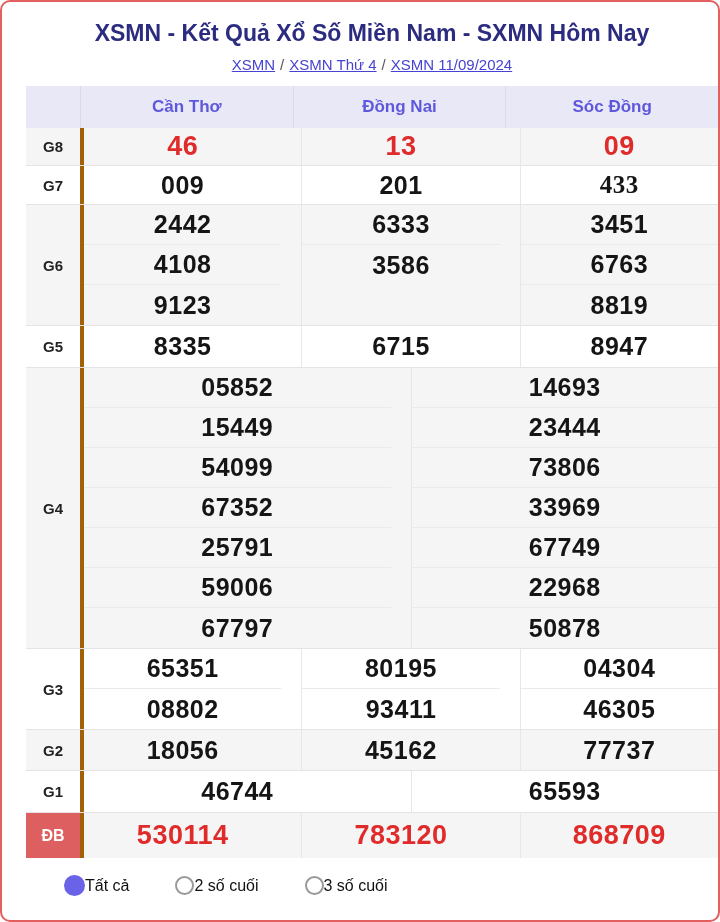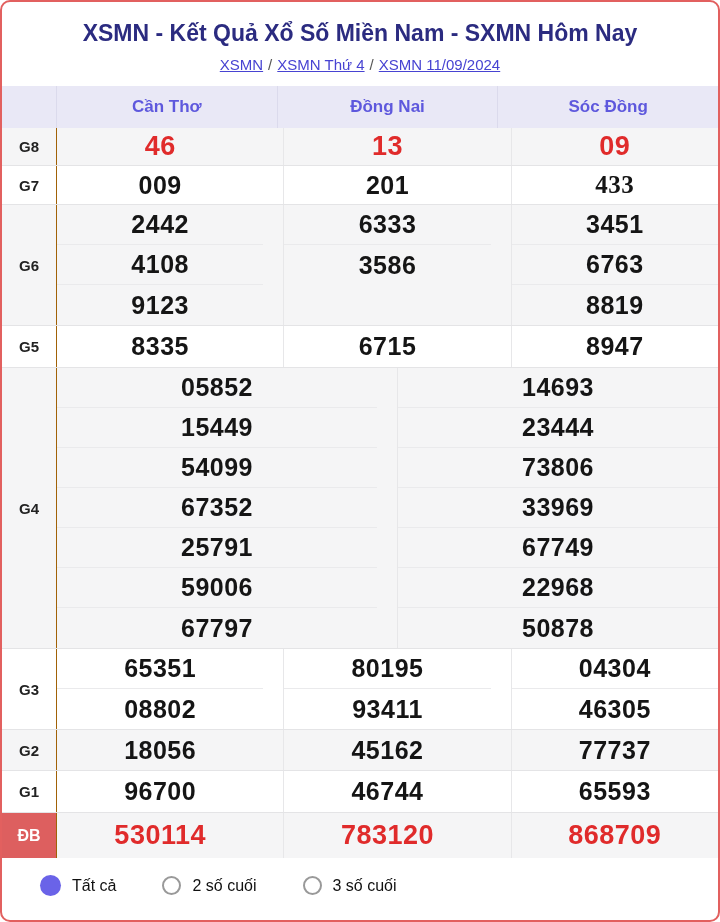--- a/index.html
+++ b/index.html
@@ -9,20 +9,21 @@
     font-family: "Liberation Sans", "DejaVu Sans", sans-serif;
     width: 720px;
   }
   .card {
     width: 720px;
     height: 922px;
     border: 2px solid var(--card-border, #e2605f);
     border-radius: 10px;
     background: #ffffff;
     overflow: hidden;
+    padding-left: 24px;
   }
   .page-title {
     margin-top: 18px;
     text-align: center;
     font-size: 23px;
     font-weight: bold;
     color: var(--title-text, #2b2b80);
   }
   .breadcrumb {
     margin-top: 9px;
@@ -64,21 +65,21 @@
   .group.shaded { background: var(--row-shade, #f5f5f6); }
   .group-label {
     flex: 0 0 54px;
     display: flex;
     align-items: center;
     justify-content: center;
     font-weight: bold;
     font-size: 15px;
     color: #222;
   }
-  .group-cols { flex: 1; display: flex; border-left: 1px solid #a16207; gap: 20px; }
+  .group-cols { flex: 1; display: flex; border-left: 4px solid #a16207; gap: 20px; }
   .gcol { flex: 1; display: flex; flex-direction: column; }
   .gcol + .gcol { border-left: 1px solid #e7e7e9; }
   .cell {
     display: flex;
     align-items: center;
     justify-content: center;
     font-weight: bold;
     font-size: 25px;
     color: #151515;
     letter-spacing: 0.5px;
@@ -96,21 +97,20 @@
 
   .filters {
     display: flex;
     align-items: center;
     gap: 46px;
     padding: 17px 0 0 38px;
   }
   .option {
     display: flex;
     align-items: center;
-    gap: 11px;
     font-size: 16px;
     color: #111;
     cursor: pointer;
   }
   .radio {
     width: 19px;
     height: 19px;
     border-radius: 50%;
     border: 2px solid #999;
     background: #fff;
@@ -249,23 +249,20 @@
             </div>
             <div class="gcol">
               <div class="cell" style="height: 40px;">77737</div>
             </div>
           </div>
         </div>
         <div class="group">
           <div class="group-label">G1</div>
           <div class="group-cols">
             <div class="gcol">
-              <div class="cell" style="height: 41px;">96700</div>
-            </div>
-            <div class="gcol">
               <div class="cell" style="height: 41px;">46744</div>
             </div>
             <div class="gcol">
               <div class="cell" style="height: 41px;">65593</div>
             </div>
           </div>
         </div>
         <div class="group shaded highlight special">
           <div class="group-label">ĐB</div>
           <div class="group-cols">

